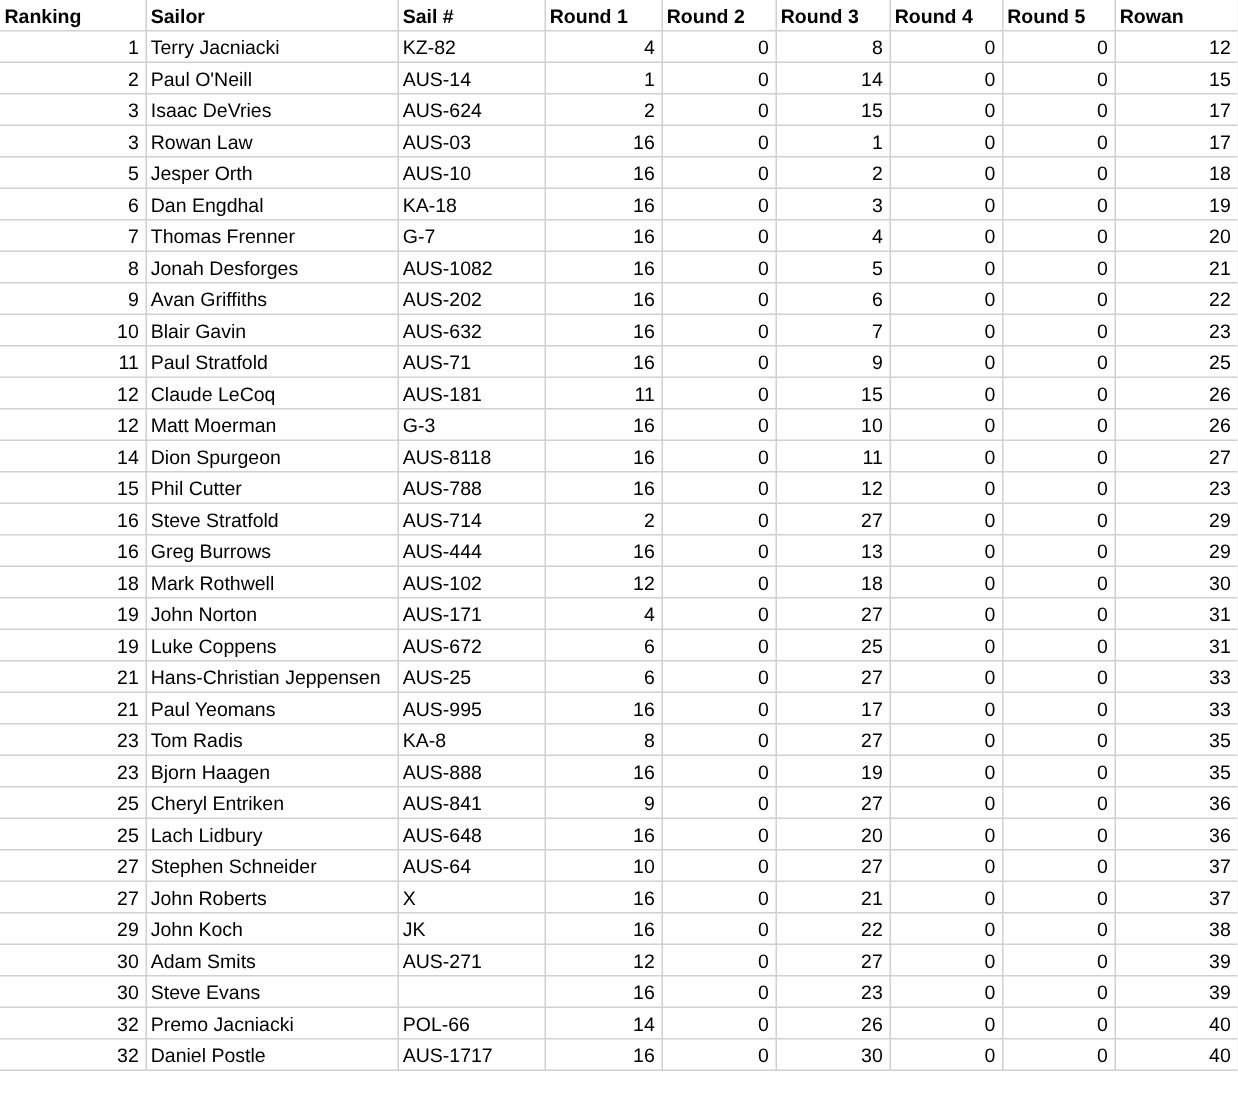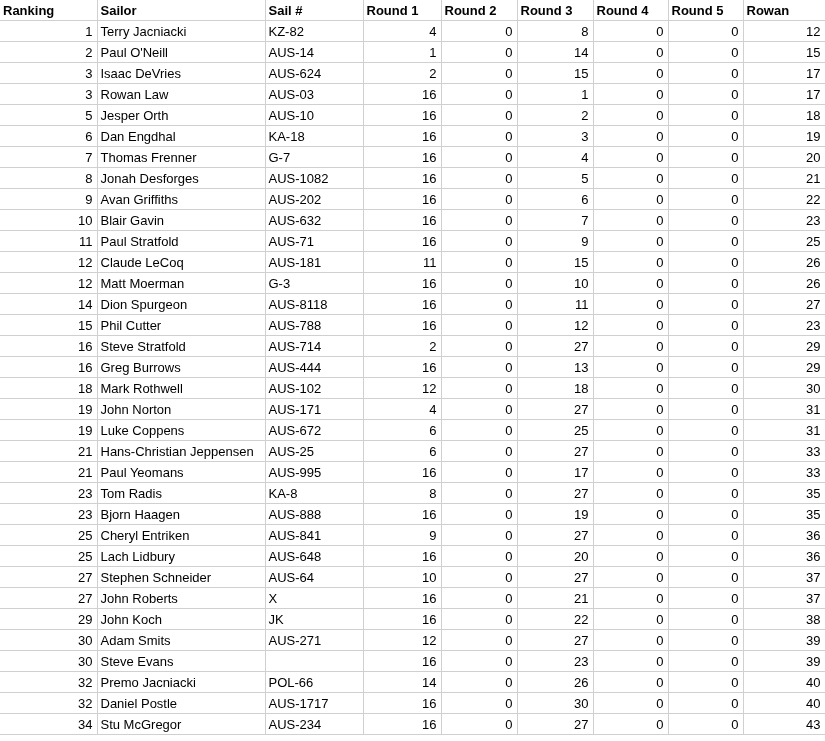--- a/index.html
+++ b/index.html
@@ -429,26 +429,15 @@
           <td class="num">32</td>
           <td class="txt">Daniel Postle</td>
           <td class="txt">AUS-1717</td>
           <td class="num">16</td>
           <td class="num">0</td>
           <td class="num">30</td>
           <td class="num">0</td>
           <td class="num">0</td>
           <td class="num">40</td>
         </tr>
-        <tr>
-          <td class="num">34</td>
-          <td class="txt">Stu McGregor</td>
-          <td class="txt">AUS-234</td>
-          <td class="num">16</td>
-          <td class="num">0</td>
-          <td class="num">27</td>
-          <td class="num">0</td>
-          <td class="num">0</td>
-          <td class="num">43</td>
-        </tr>
       </tbody>
   </table>
 </div>
 
 </body></html>

